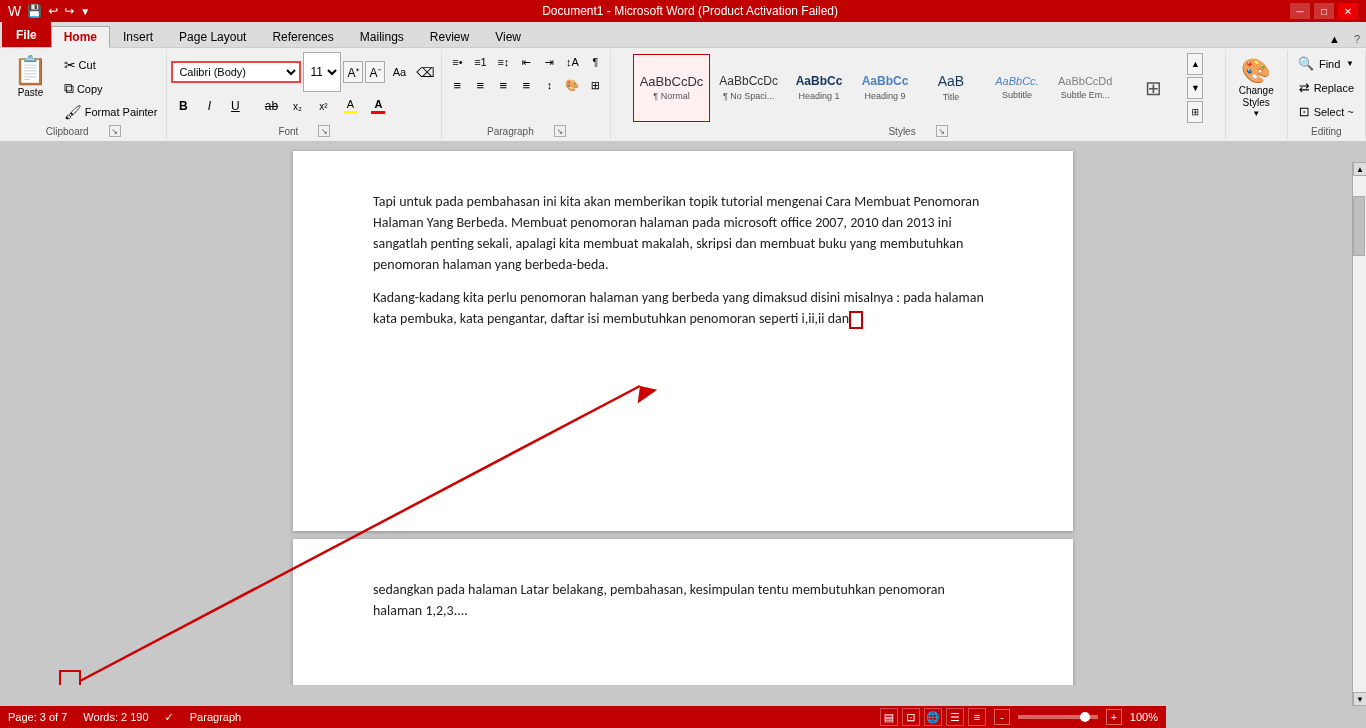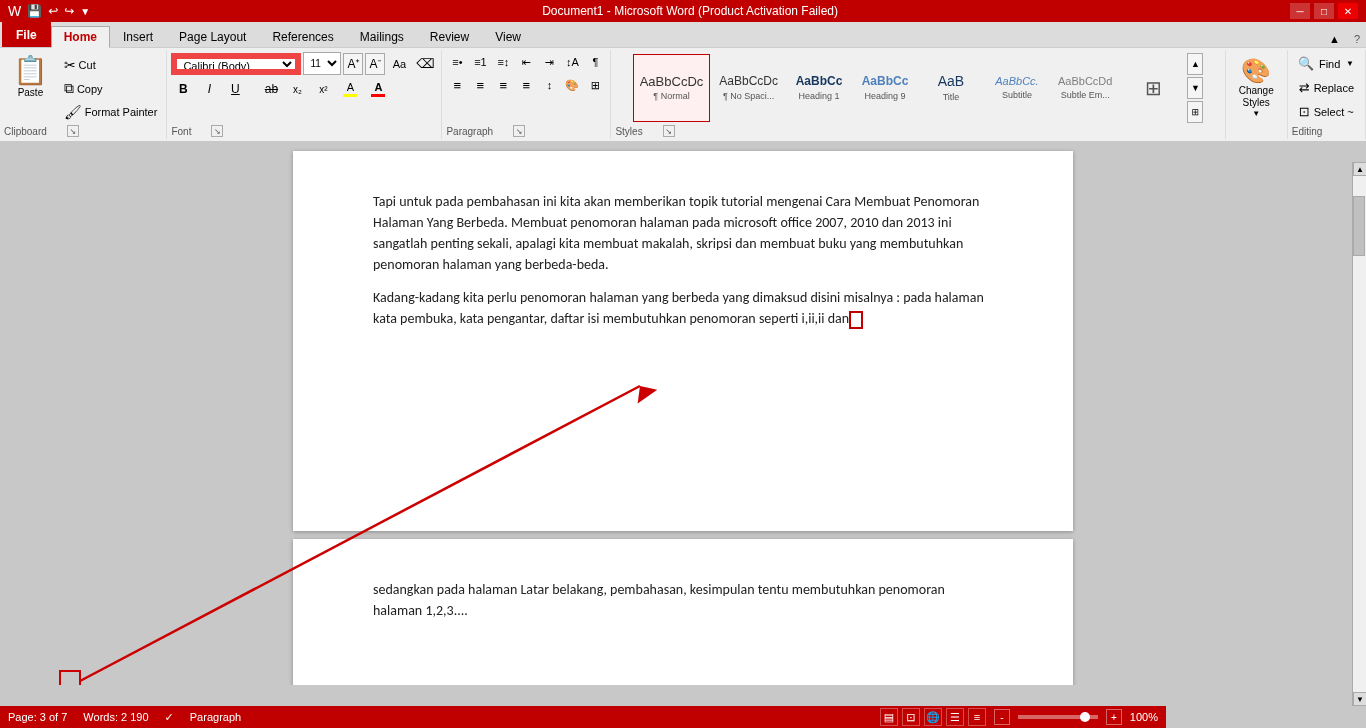--- a/index.html
+++ b/index.html
@@ -90,21 +90,21 @@
     }
     .ribbon-group-label {
       font-size: 10px;
       color: #555;
       text-align: center;
       margin-top: auto;
       padding-top: 2px;
       width: 100%;
       display: flex;
       align-items: center;
-      justify-content: flex-start;
+      justify-content: center;
       gap: 20px;
     }
     .group-expand-btn {
       width: 12px; height: 12px;
       border: 1px solid #aaa;
       background: #f0f0f0;
       cursor: pointer;
       display: flex; align-items: center; justify-content: center;
       font-size: 8px;
     }
@@ -131,25 +131,25 @@
       border: 1px solid transparent;
       white-space: nowrap;
     }
     .small-icon { font-size: 14px; }
 
     
     .font-controls { display: flex; flex-direction: column; gap: 3px; }
     .font-row1 { display: flex; gap: 2px; align-items: center; }
     .font-row2 { display: flex; gap: 2px; align-items: center; }
     .font-select {
-      height: 22px; font-size: 11px; border: 6px solid #ef4444; background: white;
+      height: 22px; font-size: 11px; border: 2px solid #ef4444; background: white;
       padding: 0 2px; width: 130px;
     }
     .font-size-select {
-      height: 23px; font-size: 10px; border: 1px solid #aaa; background: white;
+      height: 40px; font-size: 12px; border: 1px solid #aaa; background: white;
       padding: 0 2px; width: 38px;
     }
     .font-size-btn {
       width: 20px; height: 22px; border: 1px solid #aaa; background: #f5f5f5;
       cursor: pointer; font-size: 12px; display: flex; align-items: center; justify-content: center;
     }
     .format-btn {
       width: 24px; height: 22px; border: 1px solid transparent; background: transparent;
       cursor: pointer; font-size: 12px; display: flex; align-items: center; justify-content: center;
     }

